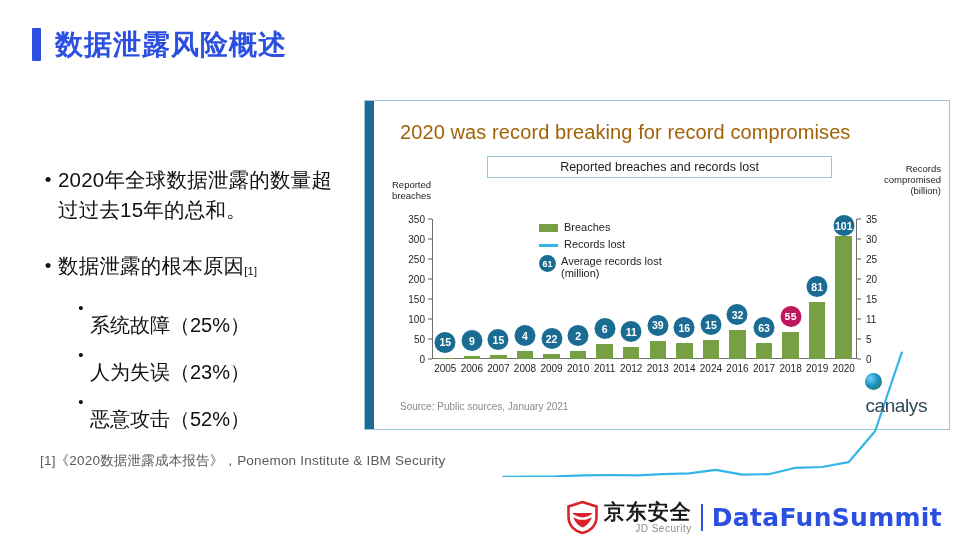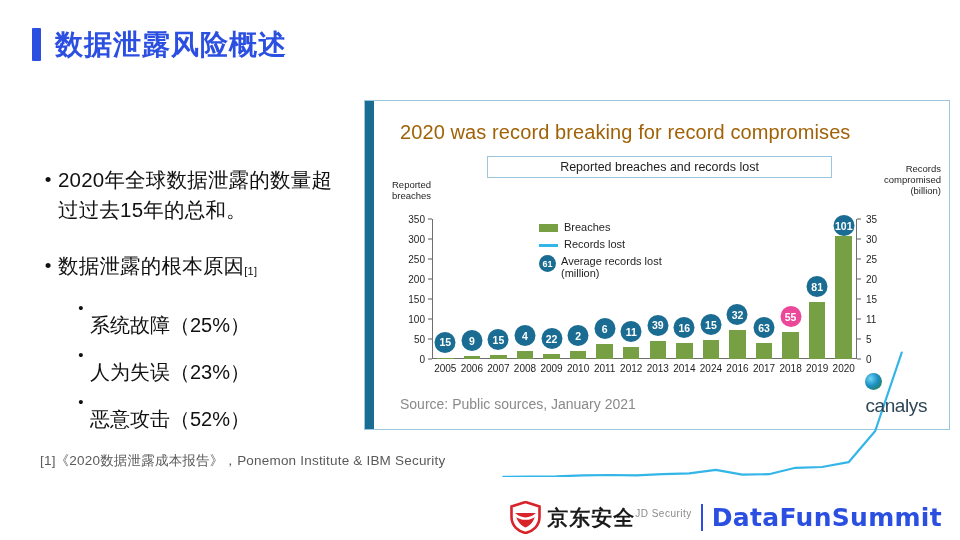--- a/index.html
+++ b/index.html
@@ -65,31 +65,31 @@
   
   .legend{position:absolute;left:165px;top:120px;font-size:11px;color:#1E1E1E;}
   .lg-row{display:flex;align-items:flex-start;margin-bottom:5px;}
   .lg-swatch{width:19px;height:8px;background:#76A043;margin-top:3px;margin-right:6px;flex:0 0 19px;}
   .lg-line{width:19px;height:2.5px;background:#33B5E8;margin-top:6px;margin-right:6px;flex:0 0 19px;}
   .lg-bubble{width:17px;height:17px;border-radius:50%;background:#1A6C92;color:#fff;
       font-size:9px;font-weight:bold;display:flex;align-items:center;justify-content:center;
       margin-right:5px;flex:0 0 17px;}
   .lg-text{line-height:12px;}
 
-  .source{position:absolute;left:26px;bottom:17px;font-size:14px;color:#8A8A8A;}
+  .source{position:absolute;left:26px;bottom:17px;font-size:10px;color:#8A8A8A;}
   .canalys{position:absolute;right:22px;bottom:12px;display:flex;align-items:flex-start;gap:5px;flex-direction:column;}
   .canalys-mark{width:17px;height:17px;border-radius:50%;
       background:radial-gradient(circle at 33% 33%,#6FD6F5 0%,#1C8FC4 45%,#2C7A2C 100%);}
   .canalys-text{font-size:19px;color:#2E4756;letter-spacing:-.4px;}
 
   
   .logos{position:absolute;right:18px;bottom:6px;display:flex;align-items:center;gap:9px;}
   .jd{display:flex;align-items:center;gap:6px;}
   .shield{width:31px;height:33px;position:relative;}
-  .jd-txt{display:flex;flex-direction:row;line-height:1;}
+  .jd-txt{display:flex;flex-direction:column;line-height:1;}
   .jd-cn{font-size:21px;font-weight:bold;color:#1A1A1A;letter-spacing:1px;}
   .jd-en{font-size:10px;color:#8A8A8A;letter-spacing:.5px;text-align:right;margin-top:2px;}
   .divider{width:2px;height:27px;background:#2B4FE0;}
   .dfs{font-size:25px;font-weight:bold;color:#2B4FE0;letter-spacing:.3px;
       font-family:"DejaVu Sans",sans-serif;}
 </style>
 </head>
 <body>
 
 <div class="slide-header">
@@ -245,21 +245,21 @@
           <div class="bubble" style="left: 92.9688px; top: 106px; background: rgb(26, 108, 146);">4</div>
           <div class="bubble" style="left: 119.531px; top: 109.2px; background: rgb(26, 108, 146);">22</div>
           <div class="bubble" style="left: 146.094px; top: 106.4px; background: rgb(26, 108, 146);">2</div>
           <div class="bubble" style="left: 172.656px; top: 99.2px; background: rgb(26, 108, 146);">6</div>
           <div class="bubble" style="left: 199.219px; top: 102.4px; background: rgb(26, 108, 146);">11</div>
           <div class="bubble" style="left: 225.781px; top: 95.6px; background: rgb(26, 108, 146);">39</div>
           <div class="bubble" style="left: 252.344px; top: 98.4px; background: rgb(26, 108, 146);">16</div>
           <div class="bubble" style="left: 278.906px; top: 95.2px; background: rgb(26, 108, 146);">15</div>
           <div class="bubble" style="left: 305.469px; top: 85.2px; background: rgb(26, 108, 146);">32</div>
           <div class="bubble" style="left: 332.031px; top: 98px; background: rgb(26, 108, 146);">63</div>
-          <div class="bubble" style="left: 358.594px; top: 87.2px; background: #ec4899;">55</div>
+          <div class="bubble" style="left: 358.594px; top: 87.2px; background: #be185d; font-family: Liberation Mono, monospace;">55</div>
           <div class="bubble" style="left: 385.156px; top: 57.2px; background: rgb(26, 108, 146);">81</div>
           <div class="bubble" style="left: 411.719px; top: -4px; background: rgb(26, 108, 146);">101</div>
         </div>
     </div>
 
     <div class="xlabels" id="xlabels">
         <div class="xlab">2005</div>
         <div class="xlab">2006</div>
         <div class="xlab">2007</div>
         <div class="xlab">2008</div>

